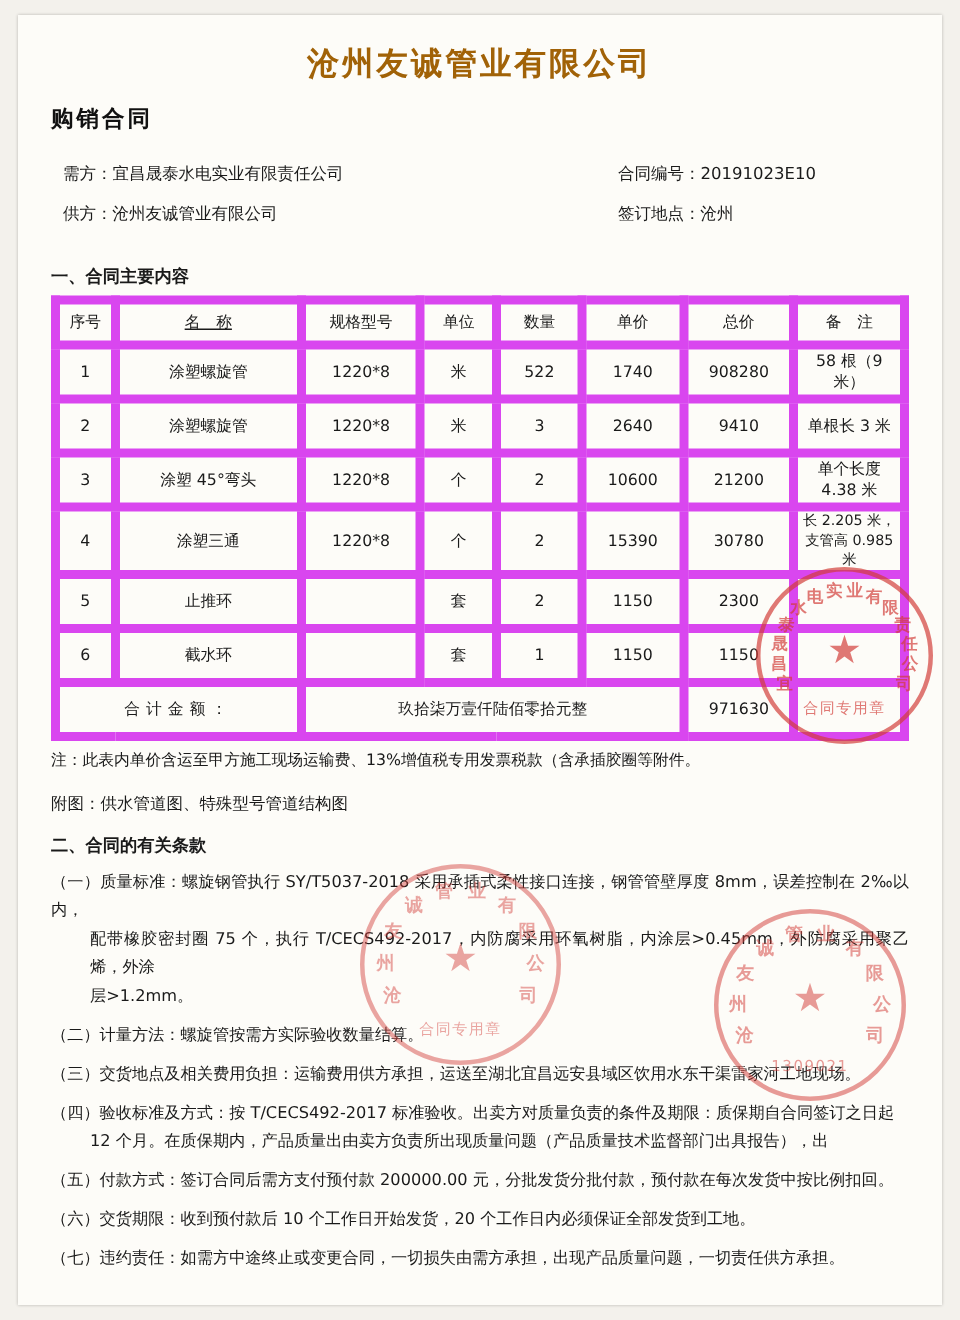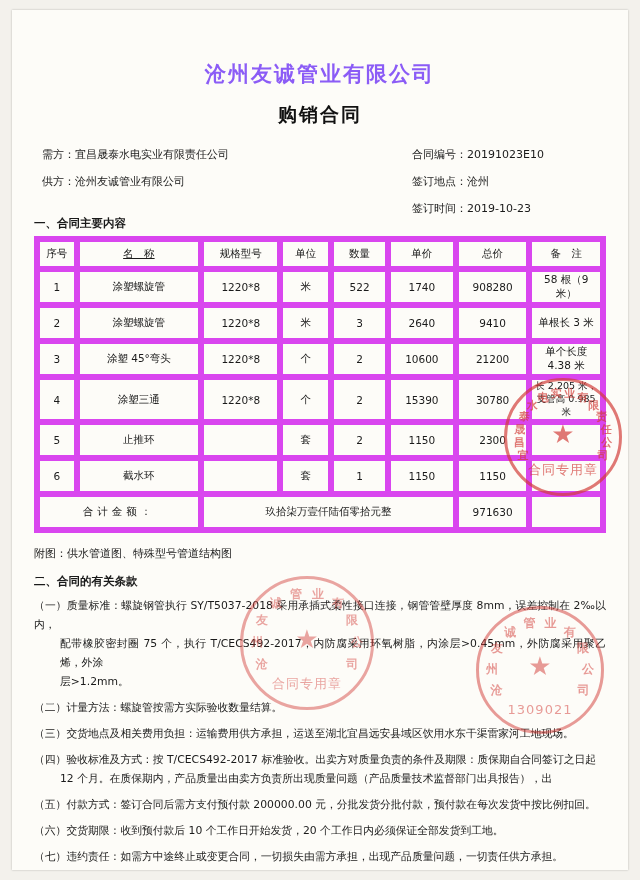--- a/index.html
+++ b/index.html
@@ -31,27 +31,26 @@
     top: 18px;
     width: 572px;
     height: 824px;
   }
   .title-main {
     text-align: center;
     font-family: "DejaVu Serif", "Liberation Serif", serif;
     font-size: 21px;
     font-weight: bold;
     letter-spacing: 2px;
-    margin-top: 32px;
-    color: #8b5cf6;
+    color: #a16207;
   }
   .title-sub {
-    text-align: center;
+    text-align: left;
     font-family: "DejaVu Serif", "Liberation Serif", serif;
-    font-size: 19px;
+    font-size: 15px;
     font-weight: bold;
     letter-spacing: 2px;
     margin-top: 14px;
     color: #111;
   }
   .meta-block {
     margin-top: 20px;
     position: relative;
     height: 62px;
     font-size: 11px;
@@ -179,21 +178,21 @@
     transform: translate(-50%, -50%);
     font-size: 26px;
     color: #d23b36;
   }
   .stamp-bottom {
     position: absolute;
     left: 0;
     right: 0;
     bottom: 14px;
     text-align: center;
-    font-size: 13px;
+    font-size: 10px;
     color: #d23b36;
     letter-spacing: 1px;
   }
 </style>
 </head>
 <body>
 
 <div class="page">
   <div class="paper-inner">
 
@@ -201,21 +200,20 @@
     <div class="title-sub">购销合同</div>
 
     <div class="meta-block">
       <div class="meta-left">
         <div class="meta-row">需方：宜昌晟泰水电实业有限责任公司</div>
         <div class="meta-row">供方：沧州友诚管业有限公司</div>
       </div>
       <div class="meta-right">
         <div class="meta-row">合同编号：20191023E10</div>
         <div class="meta-row">签订地点：沧州</div>
-        <div class="meta-row">签订时间：2019-10-23</div>
       </div>
     </div>
 
     <div class="section-head">一、合同主要内容</div>
 
     <table class="items">
       <thead>
         <tr>
           <th class="col-no">序号</th>
           <th class="col-name">名　称</th>
@@ -291,20 +289,21 @@
         </tr>
         <tr>
           <td colspan="2" class="total-label">合计金额：</td>
           <td colspan="4">玖拾柒万壹仟陆佰零拾元整</td>
           <td>971630</td>
           <td></td>
         </tr>
       </tbody>
     </table>
 
+    <div class="note">注：此表内单价含运至甲方施工现场运输费、13%增值税专用发票税款（含承插胶圈等附件。</div>
     <div class="attach">附图：供水管道图、特殊型号管道结构图</div>
 
     <div class="clause-head">二、合同的有关条款</div>
 
     <div class="clause">
       <span>（一）</span><span>质量标准：</span><span>螺旋钢管执行 SY/T5037-2018 采用承插式柔性接口连接，钢管管壁厚度 8mm，误差控制在 2‰以内，</span>
       <span class="indent">配带橡胶密封圈 75 个，执行 T/CECS492-2017，内防腐采用环氧树脂，内涂层&gt;0.45mm，外防腐采用聚乙烯，外涂</span>
       <span class="indent">层&gt;1.2mm。</span>
     </div>
 

